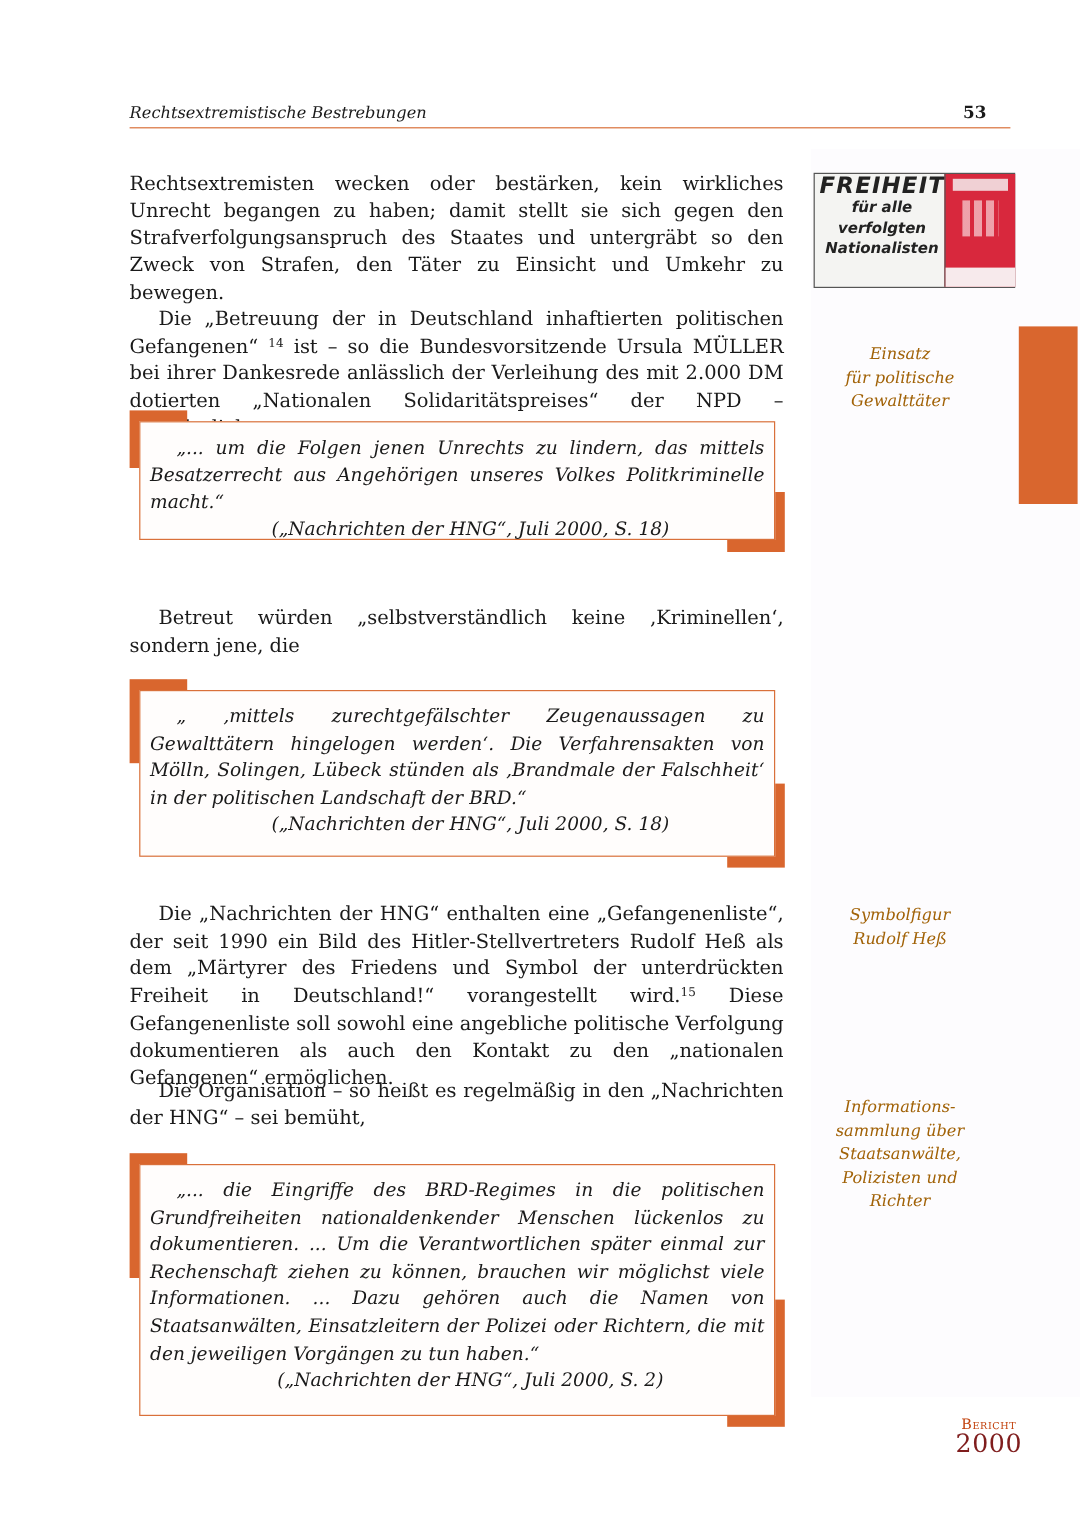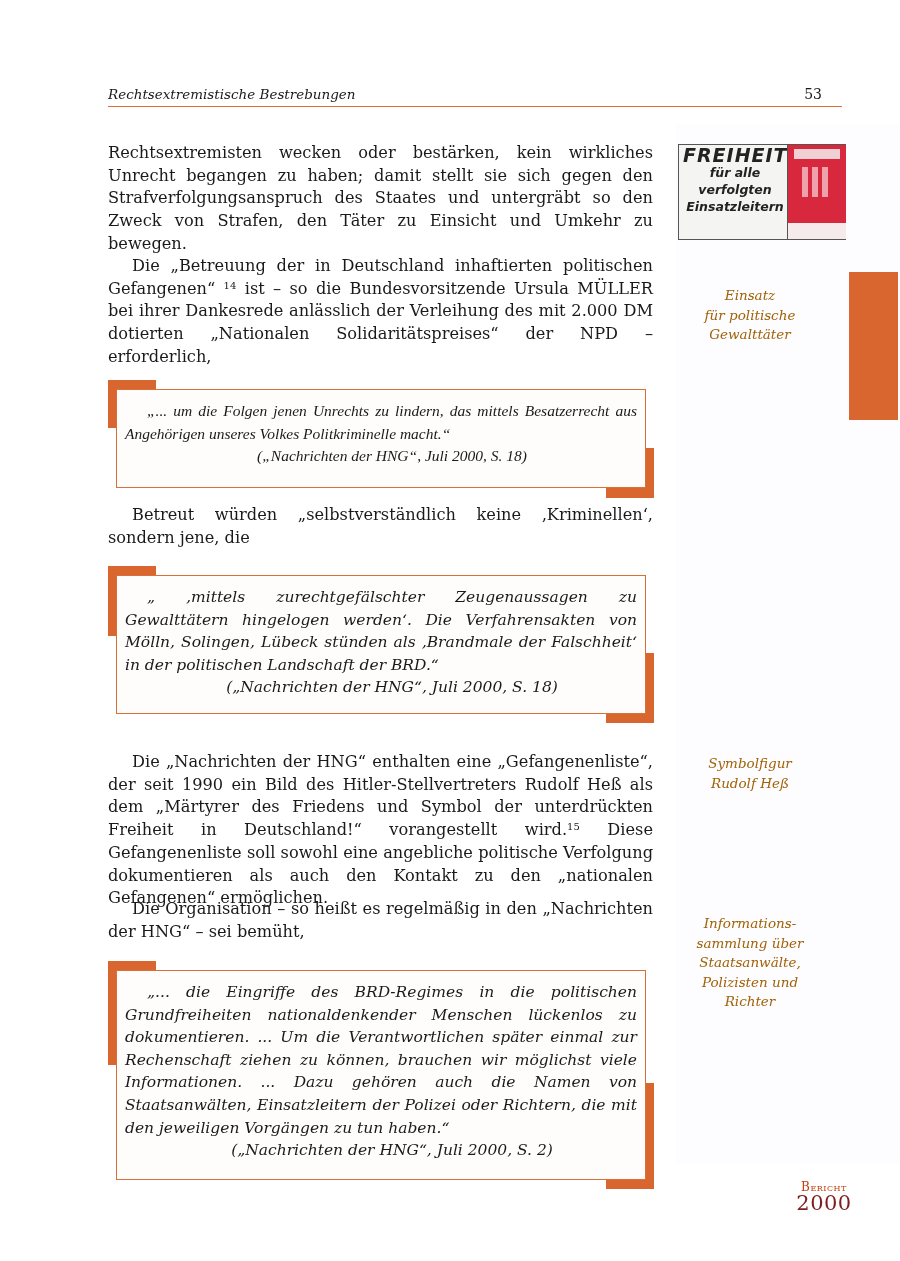--- a/index.html
+++ b/index.html
@@ -1,20 +1,20 @@
 <!DOCTYPE html>
 <html><head>
 <meta charset="utf-8">
 <style>
   html, body { margin:0; padding:0; }
   body { width:900px; height:1261px; background:#ffffff; position:relative; overflow:hidden;
          font-family:"DejaVu Serif", serif; color:#1a1a1a; }
   .header { position:absolute; left:108px; top:86px; width:734px; height:20px; border-bottom:1px solid #d9703a; }
   .header .title { position:absolute; left:0; top:0; font-style:italic; font-size:13.5px; font-family:"DejaVu Serif", serif; }
-  .header .pageno { position:absolute; right:20px; top:0; font-weight:normal; font-size:14px;margin-left:40px; }
+  .header .pageno { position:absolute; right:20px; top:0; font-weight:bold; font-size:14px;margin-left:40px; }
   .right-strip { position:absolute; left:676px; top:124px; width:224px; height:1040px; background:#fdfcfe; }
   .logo { position:absolute; left:678px; top:144px; width:166px; height:94px; border:1px solid #555; background:#f4f4f2; }
   .logo .txt { position:absolute; left:4px; top:2px; width:104px; font-family:"DejaVu Sans", sans-serif; font-style:italic; font-weight:bold; text-align:center; color:#222; line-height:17px; }
   .logo .txt .big { font-size:19px; letter-spacing:1px; display:block; text-align:center; }
   .logo .txt .small { font-size:12.5px; display:block; }
   .logo .badge { position:absolute; left:108px; top:0; width:58px; height:94px; background:#d8283d; border-left:1px solid #555; }
   .logo .badge .bar { position:absolute; left:6px; top:4px; width:46px; height:10px; background:#f0d0d4; }
   .logo .badge .grid { position:absolute; left:14px; top:22px; width:30px; height:30px;
         background: repeating-linear-gradient(90deg,#f4c0c6 0 6px,transparent 6px 10px); opacity:.8; }
   .logo .badge .foot { position:absolute; left:0; bottom:0; width:58px; height:16px; background:#f7eaec; }
@@ -42,21 +42,21 @@
   <span class="pageno">53</span>
 </div>
 
 <div class="right-strip"></div>
 
 <div class="logo">
   <div class="txt">
     <span class="big">FREIHEIT</span>
     <span class="small">für alle</span>
     <span class="small">verfolgten</span>
-    <span class="small">Einsatzleitern</span>
+    <span class="small">Nationalisten</span>
   </div>
   <div class="badge">
     <div class="bar"></div>
     <div class="grid"></div>
     <div class="foot"></div>
   </div>
 </div>
 
 <div class="orange-tab"></div>
 
@@ -78,21 +78,21 @@
 </div>
 
 <p class="para" style="top:142px; margin:0;">
   <span>Rechtsextremisten wecken oder bestärken, kein wirkliches Unrecht begangen zu haben; damit stellt sie sich gegen den Strafverfolgungsanspruch des Staates und untergräbt so den Zweck von Strafen, den Täter zu Einsicht und Umkehr zu bewegen.</span>
 </p>
 
 <p class="para" style="top:255px; margin:0;">
   <span class="indent"></span><span>Die „Betreuung der in Deutschland inhaftierten politischen Gefangenen“ </span><sup>14</sup><span> ist – so die Bundesvorsitzende Ursula MÜLLER bei ihrer Dankesrede anlässlich der Verleihung des mit 2.000 DM dotierten „Nationalen Solidaritätspreises“ der NPD – erforderlich,</span>
 </p>
 
-<div class="quote" style="top:380px; height:118px;font-family:Liberation Serif, serif;">
+<div class="quote" style="top:342px; height:118px;">
   <div class="accent-tl" style="height:48px;"></div>
   <div class="accent-br" style="top:68px; height:50px;"></div>
   <div class="box" style="height:99px;">
     <span class="indent"></span><span>„... um die Folgen jenen Unrechts zu lindern, das mittels Besatzerrecht aus Angehörigen unseres Volkes Politkriminelle macht.“</span>
     <span class="src">(„Nachrichten der HNG“, Juli 2000, S. 18)</span>
   </div>
 </div>
 
 <p class="para" style="top:504px; margin:0;">
   <span class="indent"></span><span>Betreut würden „selbstverständlich keine ‚Kriminellen‘, sondern jene, die</span>

